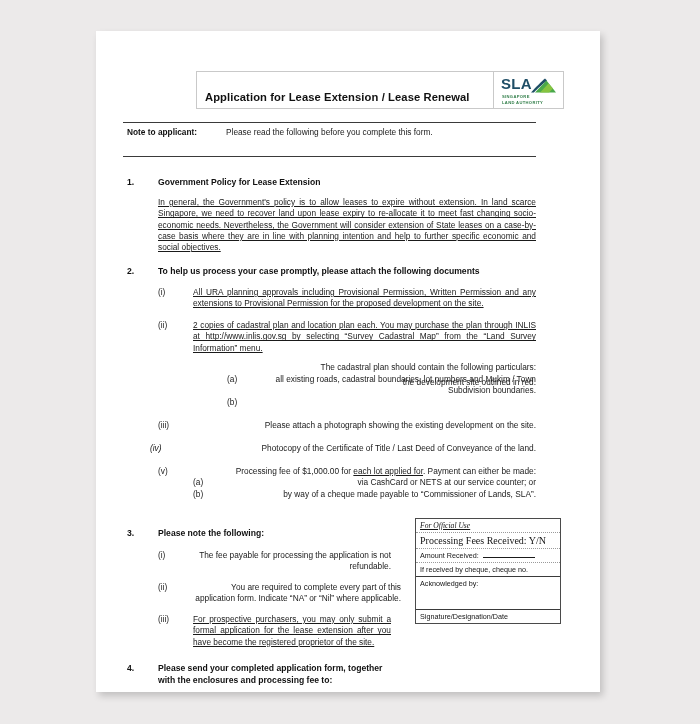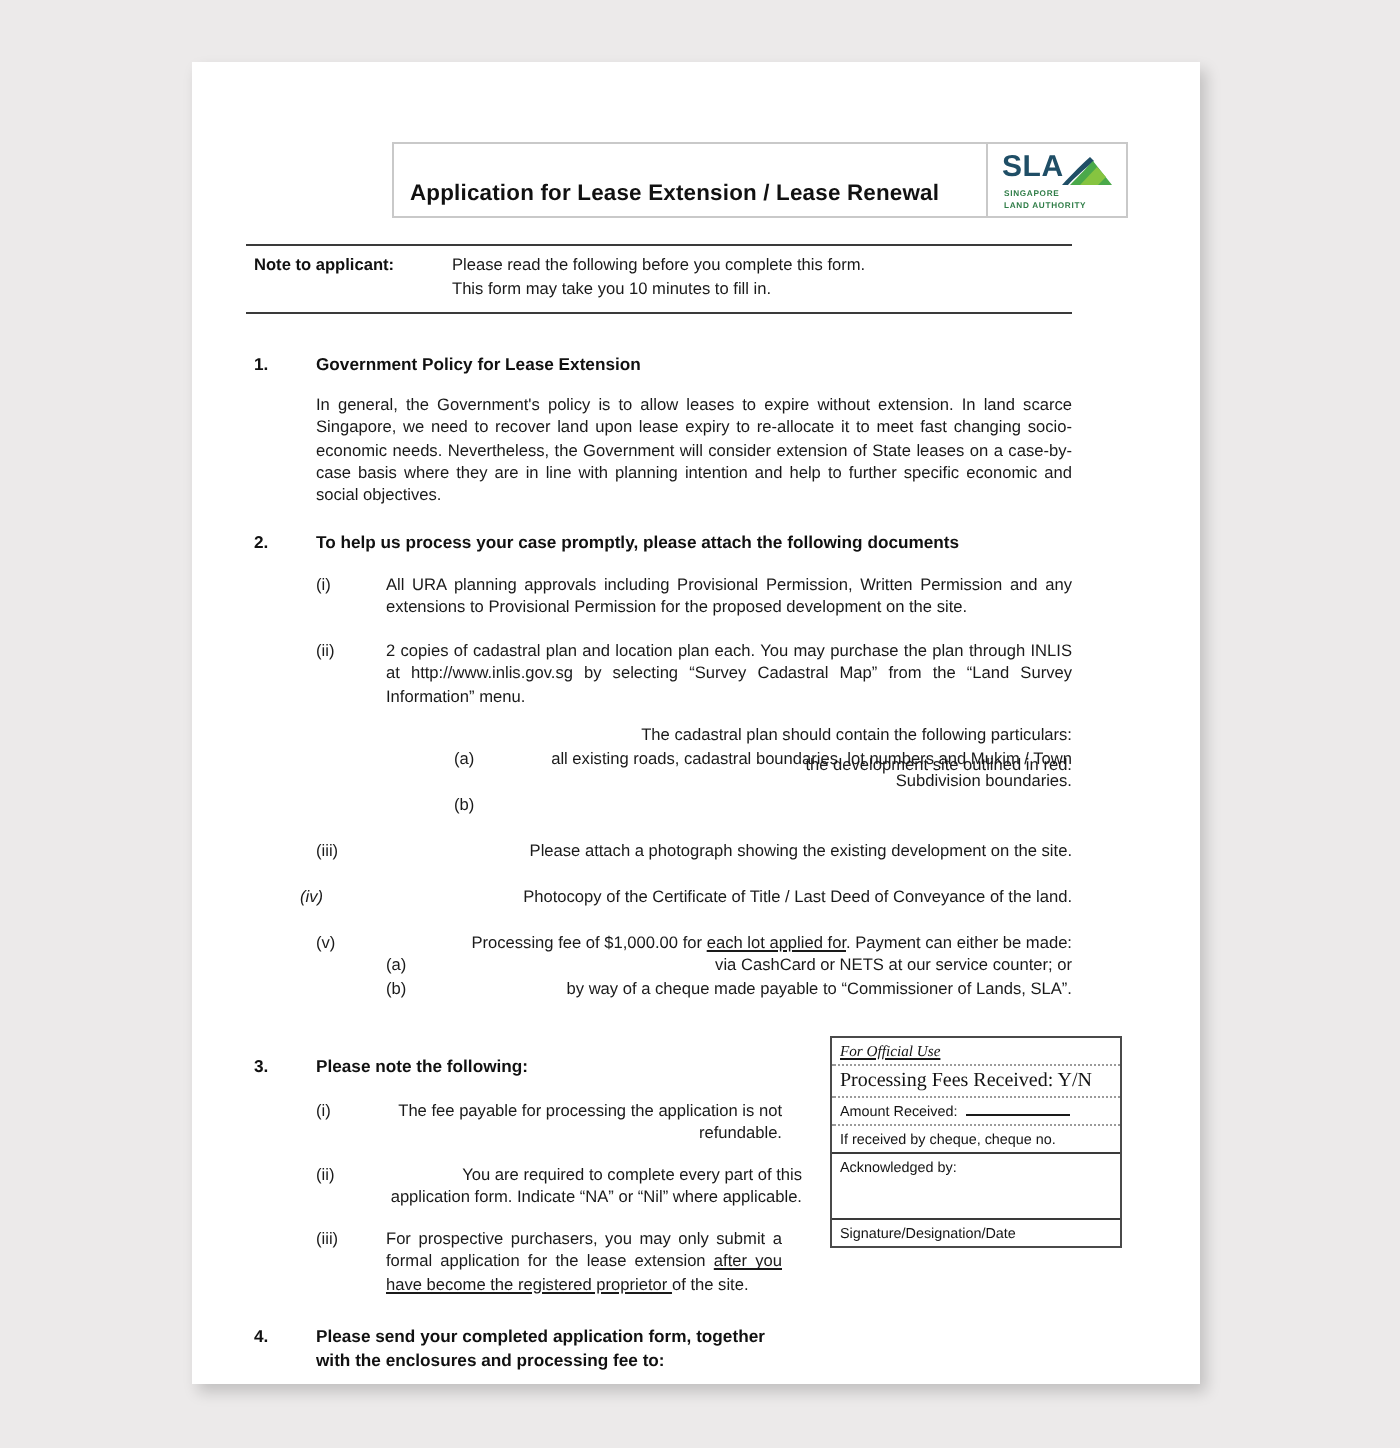--- a/index.html
+++ b/index.html
@@ -139,20 +139,21 @@
     font-size: 8.6px;
     font-weight: bold;
     color: #111;
   }
   .para {
     position: absolute;
     font-size: 8.3px;
     color: #1a1a1a;
     line-height: 11.3px;
     text-align: justify;
+    text-decoration: underline;
   }
   .para-left {
     position: absolute;
     font-size: 8.3px;
     color: #1a1a1a;
     line-height: 11.3px;
     text-align: right;
   }
   .rom {
     position: absolute;
@@ -225,21 +226,20 @@
             <div class="logo-sub1">SINGAPORE</div>
             <div class="logo-sub2">LAND AUTHORITY</div>
           </div>
         </div>
       </div>
 
       <div class="rule rule-top"></div>
       <div class="note-label">Note to applicant:</div>
       <div class="note-lines">
         <div>Please read the following before you complete this form.</div>
-        <div>This form may take you 10 minutes to fill in.</div>
       </div>
       <div class="rule rule-bot"></div>
 
       <div class="sec-num" style="left:31px; top:146px;">1.</div>
       <div class="sec-head" style="left:62px; top:146px;">Government Policy for Lease Extension</div>
       <div class="para" style="left:62px; top:166px; width:378px;">In general, the Government's policy is to allow leases to expire without extension. In land scarce Singapore, we need to recover land upon lease expiry to re-allocate it to meet fast changing socio-economic needs. Nevertheless, the Government will consider extension of State leases on a case-by-case basis where they are in line with planning intention and help to further specific economic and social objectives.</div>
 
       <div class="sec-num" style="left:31px; top:235px;">2.</div>
       <div class="sec-head" style="left:62px; top:235px;">To help us process your case promptly, please attach the following documents</div>
 

